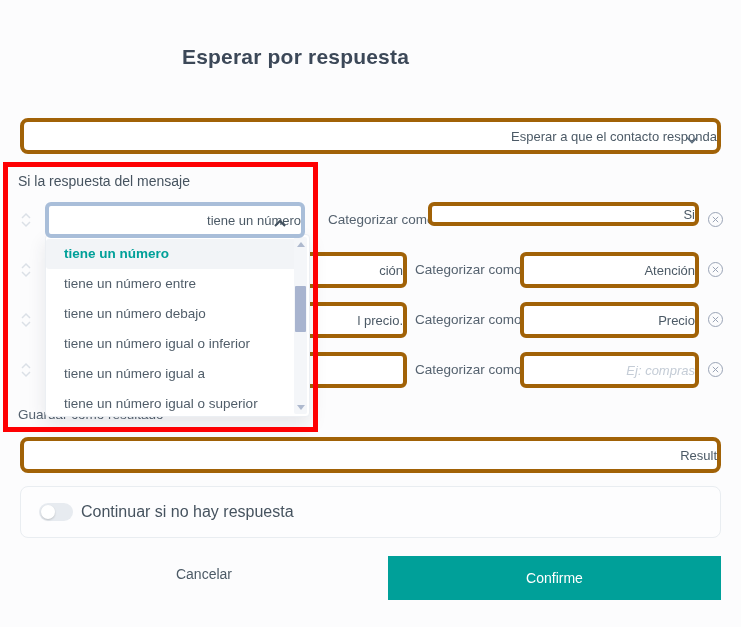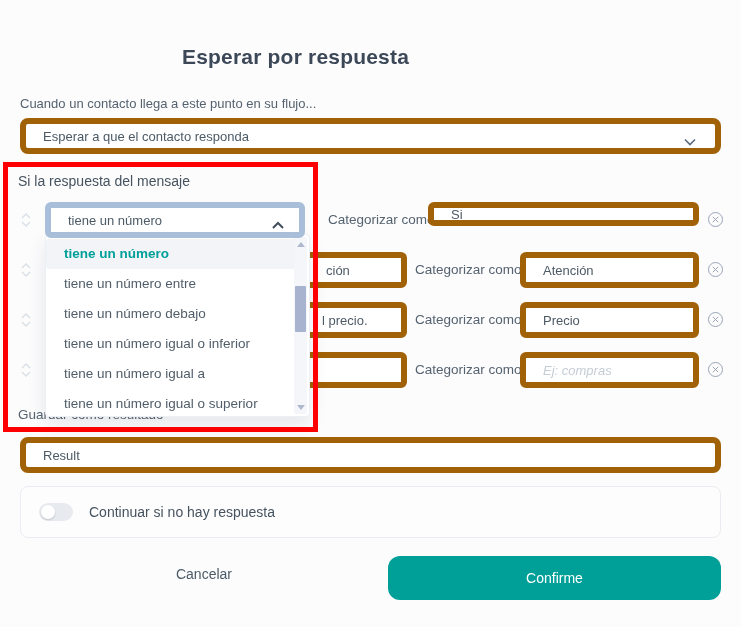--- a/index.html
+++ b/index.html
@@ -7,22 +7,22 @@
   .stage {
     position:relative; width:741px; height:627px; overflow:hidden;
     background:#fcfcfd; font-family:"Liberation Sans", sans-serif; color:#54616e;
   }
   .abs { position:absolute; }
   .title { top:45px; left:0; width:591px; text-align:center;
     font-size:21px; font-weight:bold; color:#3c4858; letter-spacing:.2px; }
   .field-label { font-size:13px; color:#55626f; }
   .section-label { font-size:14px; color:#46535f; }
   .box {
-    background:#fff; border:6px solid #a16207; border-radius:8px;
-    display:flex; align-items:center; font-size:13px; color:#4c5a66;
+    background:#fff; border:4px solid #a16207; border-radius:8px;
+    display:flex; align-items:center; font-size:13px; color:#4c5a66;justify-content:flex-end;
   }
   .box.small { border-radius:6px; }
   .box .txt { padding-left:17px; white-space:nowrap; overflow:hidden; }
   .placeholder { color:#c4ccd6; }
   .chev { display:inline-flex; }
   
   .open-select { border-color:#a9bed9; z-index:6; }
   
   .dropdown {
     left:45px; top:234px; width:265px; height:183px; background:#fff;
@@ -48,41 +48,40 @@
     align-items:center; justify-content:center; gap:1px; }
   
   .remove { width:18px; height:18px; display:flex; align-items:center; justify-content:center; }
   
   .toggle-card { left:20px; top:486px; width:701px; height:52px; background:#fdfdfe;
     border:1px solid #e9edf1; border-radius:8px; display:flex; align-items:center; }
   .toggle-pill { width:34px; height:18px; border-radius:10px; background:#e7ebf0;
     margin-left:18px; position:relative; }
   .toggle-knob { position:absolute; left:2px; top:2px; width:14px; height:14px;
     border-radius:50%; background:#fff; box-shadow:0 1px 2px rgba(0,0,0,.18); }
-  .toggle-label { margin-left:16px; font-size:14px; color:#46535f; }
+  .toggle-label { margin-left:8px; font-size:16px; color:#46535f; }
   
   .cancel-btn { left:132px; top:566px; width:100px; height:24px; text-align:right;
     font-size:14px; color:#4c5a66; cursor:pointer; }
   .confirm-btn { left:388px; top:556px; width:333px; height:44px; background:#00a099;
-    border:none; border-radius:12px; color:#fff; font-size:14px;
+    border:none; border-radius:0; color:#fff; font-size:14px;
     font-family:"Liberation Sans", sans-serif; display:flex; align-items:center;
     justify-content:center; cursor:pointer; }
   
   .annotation { left:3px; top:162px; width:315px; height:270px;
     border:5px solid #fe0002; z-index:50; pointer-events:none; }
   .under-label { z-index:1; }
 </style>
 </head>
 <body>
 
 <div class="stage">
 
   <div class="abs title">Esperar por respuesta</div>
 
-  <div class="abs field-label" style="left:20px; top:96px;">Cuando un contacto llega a este punto en su flujo...</div>
   <div class="abs box" style="left:20px; top:118px; width:701px; height:36px;">
     <span class="txt">Esperar a que el contacto responda</span>
     <span class="chev abs" style="right:18px; top:11px;">
       <svg width="14" height="14" viewBox="0 0 14 14">
           <polyline points="2,4.5 7,9.5 12,4.5" fill="none" stroke="#5b6c7c" stroke-width="1.6"></polyline>
         </svg>
     </span>
   </div>
 
   <div class="abs section-label" style="left:18px; top:173px;">Si la respuesta del mensaje</div>

